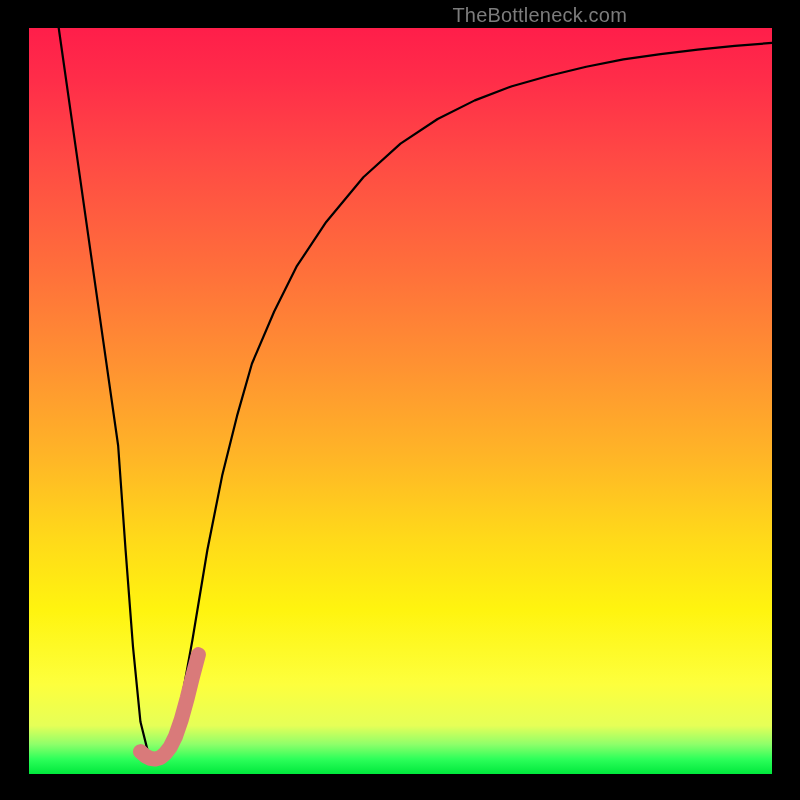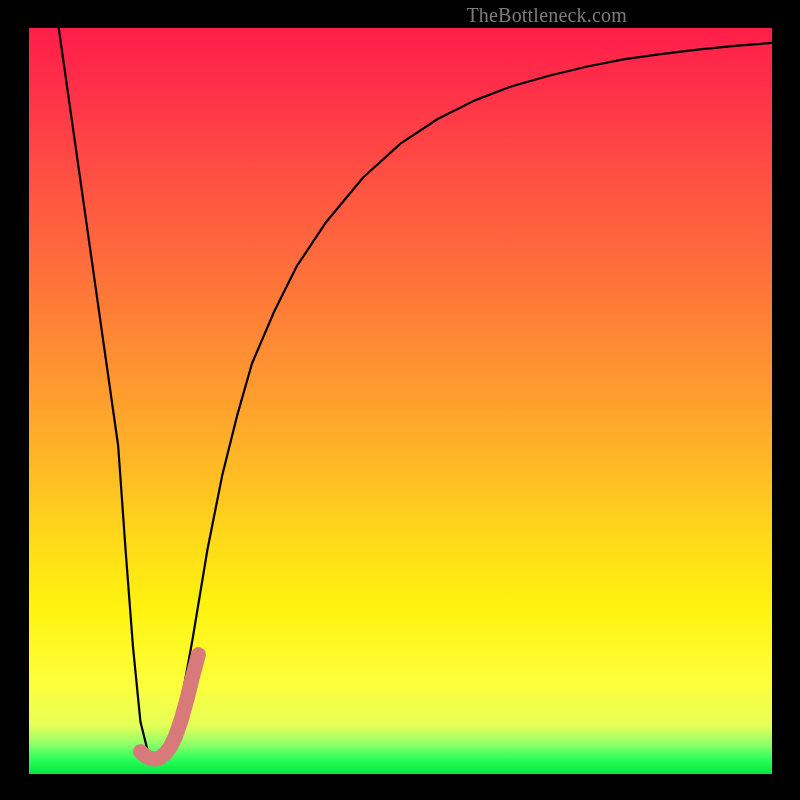--- a/index.html
+++ b/index.html
@@ -9,21 +9,20 @@
     height: 800px;
     overflow: hidden;
     background: #000;
     font-family: Arial, Helvetica, sans-serif;
   }
   .frame {
     position: relative;
     width: 657px;
     height: 800px;
     background: #000;
-    font-family: Liberation Serif, serif;
   }
   .plot-area {
     position: absolute;
     left: 29px;
     top: 28px;
     width: 743px;
     height: 746px;
     
     background: linear-gradient(
       to bottom,

